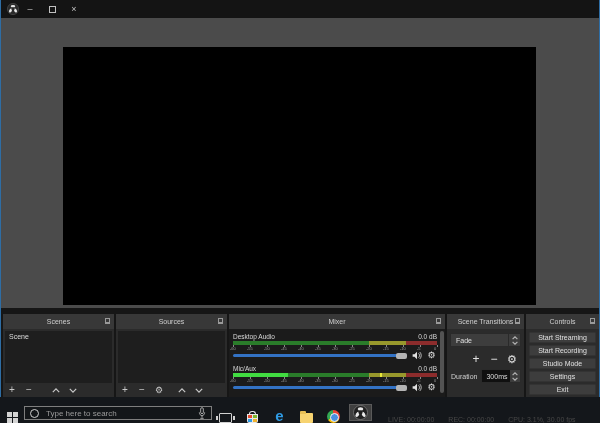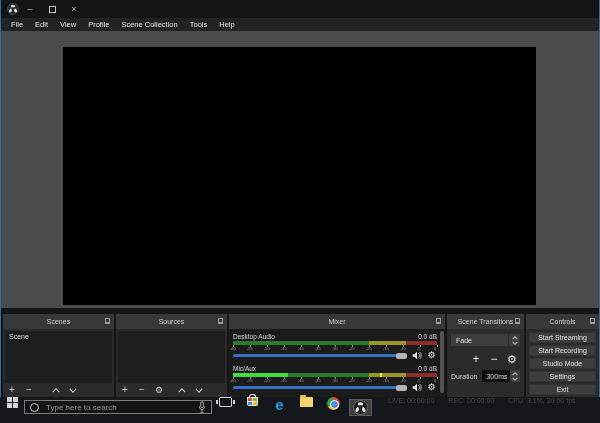--- a/index.html
+++ b/index.html
@@ -64,21 +64,21 @@
   .spinbox{flex:1;height:14px;background:#101010;border:1px solid #2a2a2a;display:flex;align-items:center;position:relative;}
   .spin-value{color:#dcdcdc;font-size:7px;flex:1;padding-left:4px;}
   .spin-arrows{width:10px;height:100%;display:flex;flex-direction:column;align-items:center;justify-content:center;gap:1px;background:#3d3d3d;}
 
   
   .controls-body{flex:1;padding:3px 3px 0 3px;display:flex;flex-direction:column;gap:2px;}
   .ctl-btn{height:11px;background:#3d3d3d;border:1px solid #333333;color:#e0e0e0;font-size:7px;
     display:flex;align-items:center;justify-content:center;border-radius:1px;}
 
   
-  .taskbar{position:absolute;left:0;top:397px;right:0;height:26px;background:#14171b;display:flex;align-items:flex-start;}
+  .taskbar{position:absolute;left:0;top:397px;right:0;height:26px;background:#14171b;display:flex;align-items:flex-end;}
   .start-btn{width:24px;display:flex;align-items:center;justify-content:center;}
   .win-logo{display:grid;grid-template-columns:5px 5px;grid-template-rows:5px 5px;gap:1px;}
   .win-logo span{background:#d4d4d4;}
   .search-box{width:188px;margin:3px 0;border:1px solid #7e7e7e;background:#131619;display:flex;align-items:center;padding:0 5px;gap:5px;}
   .cortana{width:9px;height:9px;border:1.5px solid #cfcfcf;border-radius:50%;}
   .search-input{flex:1;background:transparent;border:none;outline:none;color:#a8a8a8;font-size:8px;min-width:0;}
   .search-input::placeholder{color:#9a9a9a;}
   .tb-icon{width:27px;display:flex;align-items:center;justify-content:center;}
   .tb-icon.active{background:#3f3f3f;border:1px solid #5a5a5a;margin:2px 2px;width:23px;}
   .edge-e{color:#2f9be4;font-size:15px;font-weight:bold;line-height:15px;}
@@ -112,29 +112,20 @@
         <ellipse cx="11.2" cy="10" rx="3" ry="1.7" fill="#e8e8e8" transform="rotate(240 11.2 10)"></ellipse>
         <circle cx="8" cy="8" r="2.2" fill="#2a2a2a"></circle>
       </svg>
       <span class="win-btn">–</span>
       <span class="win-btn">
           <span class="maxbox"></span>
         </span>
       <span class="win-btn">×</span>
     </div>
 
-    <div class="menubar">
-      <span class="menu-item">File</span>
-      <span class="menu-item">Edit</span>
-      <span class="menu-item">View</span>
-      <span class="menu-item">Profile</span>
-      <span class="menu-item">Scene Collection</span>
-      <span class="menu-item">Tools</span>
-      <span class="menu-item">Help</span>
-    </div>
 
     <div class="preview">
       <div class="canvas"></div>
     </div>
 
     <div class="docks">
 
       <div class="panel" style="left:2px;width:111px;">
         <div class="panel-header">
           <span class="panel-title">Scenes</span>

